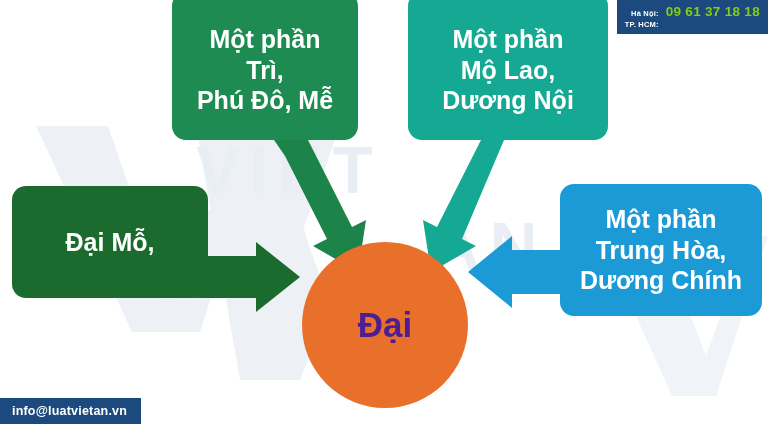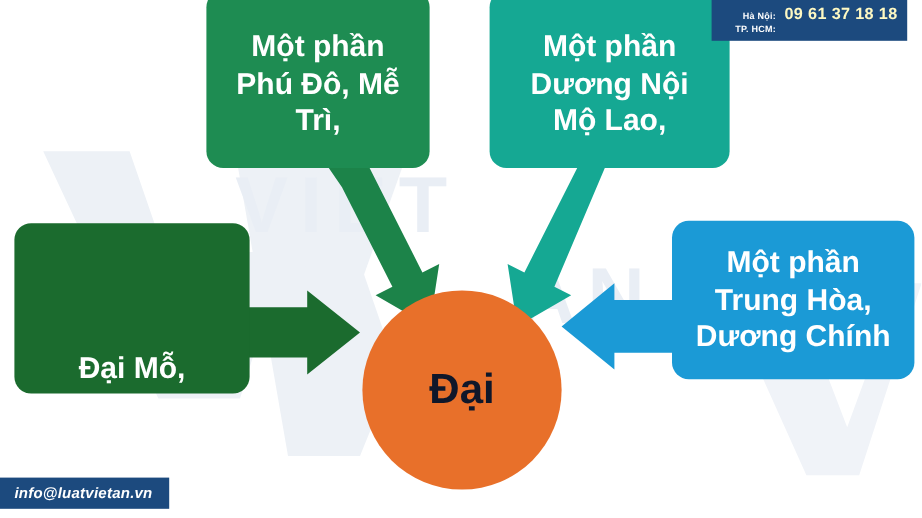--- a/index.html
+++ b/index.html
@@ -64,86 +64,85 @@
     display: flex;
     align-items: center;
     justify-content: center;
     text-align: center;
     line-height: 1.22;
     box-sizing: border-box;
     padding: 6px 10px;
   }
   .node-line { display: block; }
 
-  #node-left  { left: 12px;  top: 186px; width: 196px; height: 142px; font-size: 25px; align-items: flex-end; }
+  #node-left  { left: 12px;  top: 186px; width: 196px; height: 112px; font-size: 25px; }
   #node-top   { left: 172px; top: -8px;  width: 186px; height: 148px; font-size: 25px; }
   #node-teal  { left: 408px; top: -8px;  width: 200px; height: 148px; font-size: 25px; }
   #node-blue  { left: 560px; top: 184px; width: 202px; height: 132px; font-size: 25px; }
 
   
   #center-node {
     position: absolute;
     z-index: 2;
     left: 302px;
     top: 242px;
     width: 166px;
     height: 166px;
     border-radius: 50%;
-    color: #0f172a;
+    color: #4c1d95;
     font-weight: bold;
     font-size: 35px;
     line-height: 1.18;
     display: flex;
     flex-direction: column;
     align-items: center;
     justify-content: center;
     text-align: center;
   }
 
   
   #phone-badge {
     position: absolute;
     z-index: 5;
-    right: 12px;
+    right: 0;
     top: 0;
-    padding: 4px 8px 5px 20px;
+    padding: 4px 8px 5px 8px;
     display: grid;
     grid-template-columns: auto auto;
     column-gap: 7px;
     row-gap: 1px;
     align-items: baseline;
   }
   .phone-label {
     font-size: 7.5px;
     font-weight: bold;
     color: #ffffff;
     text-align: right;
     letter-spacing: 0.2px;
     white-space: nowrap;
   }
   .phone-number {
     font-size: 13.5px;
     font-weight: bold;
-    color: #fef9c3;
+    color: #84cc16;
     letter-spacing: 0.3px;
     white-space: nowrap;
   }
 
   #email-badge {
     position: absolute;
     z-index: 5;
     left: 0;
     bottom: 8px;
     padding: 6px 14px 6px 12px;
     font-size: 12.5px;
     font-weight: bold;
     color: #ffffff;
     letter-spacing: 0.2px;
     white-space: nowrap;
-    font-style: italic;
   }
 </style>
 </head>
 <body>
 
 <div id="stage">
 
   <div id="watermark">
     <svg width="768" height="432" viewBox="0 0 768 432">
       <g fill="#edf1f6">
@@ -184,30 +183,30 @@
 
   <div class="node" id="node-left" style="background:#1b6b2e;">
     <div>
       <span class="node-line">Đại Mỗ,</span>
     </div>
   </div>
 
   <div class="node" id="node-top" style="background:#1e8c52;">
     <div style="padding-top:8px;">
       <span class="node-line">Một phần</span>
+      <span class="node-line">Trì,</span>
       <span class="node-line">Phú Đô, Mễ</span>
-      <span class="node-line">Trì,</span>
     </div>
   </div>
 
   <div class="node" id="node-teal" style="background:#15a893;">
     <div style="padding-top:8px;">
       <span class="node-line">Một phần</span>
+      <span class="node-line">Mộ Lao,</span>
       <span class="node-line">Dương Nội</span>
-      <span class="node-line">Mộ Lao,</span>
     </div>
   </div>
 
   <div class="node" id="node-blue" style="background:#1b9ad6;">
     <div>
       <span class="node-line">Một phần</span>
       <span class="node-line">Trung Hòa,</span>
       <span class="node-line">Dương Chính</span>
     </div>
   </div>

